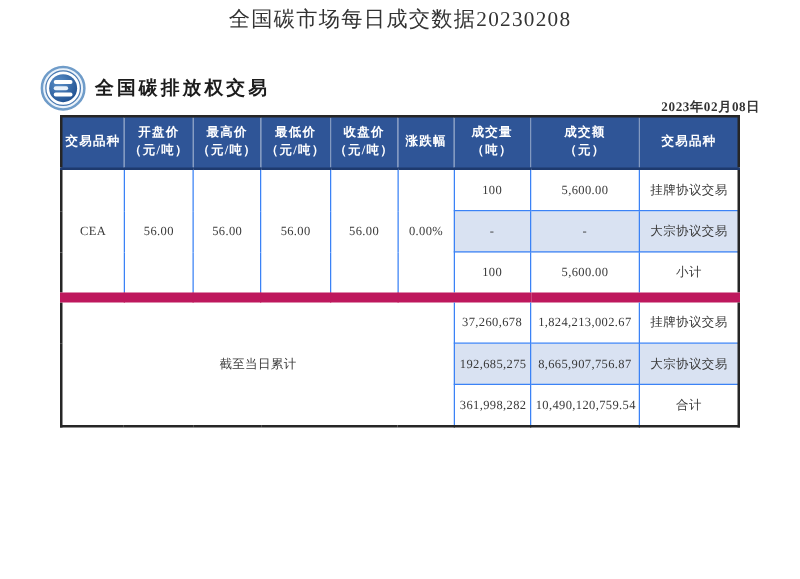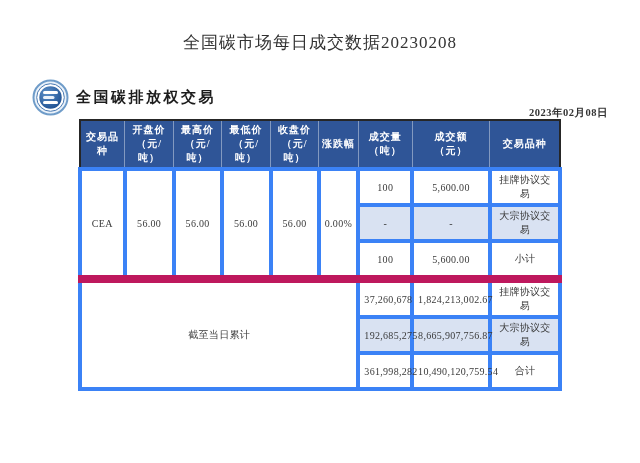--- a/index.html
+++ b/index.html
@@ -1,21 +1,21 @@
 <!DOCTYPE html>
 <html><head>
 <meta charset="utf-8">
 <style>
   html,body{margin:0;padding:0;background:#ffffff;}
   body{
     width:640px;height:463px;overflow:hidden;
     font-family:"Liberation Serif","DejaVu Serif",serif;
     color:#2b2b2b;position:relative;
   }
-  .page{padding-top:31px;}
+  .page{padding-top:4px;}
   .main-title{
     text-align:center;font-size:17px;font-weight:400;color:#333;
     letter-spacing:1px;margin:0;line-height:24px;
   }
   .publish-line{
     text-align:center;font-size:9.5px;color:#a3a3a3;
     margin-top:23px;letter-spacing:1px;
   }
   .brand-row{
     position:relative;margin:24px 32px 0 32px;height:37px;
@@ -29,31 +29,31 @@
   .report-date{
     position:absolute;right:0;bottom:-4px;font-size:10.5px;color:#333;
     letter-spacing:0.5px;
     font-weight:bold;
   }
   .table-title{
     text-align:center;font-size:14px;font-weight:bold;color:#222;
     letter-spacing:2.5px;margin:5px 0 0 0;line-height:19px;
   }
   table.trade{
-    width:484px;margin:3px auto 0 auto;border-collapse:collapse;
+    width:544px;margin:3px auto 0 auto;border-collapse:collapse;
     table-layout:fixed;border:2px solid #262626;font-size:10px;
   }
   table.trade th{
     background:#2f5597;color:#ffffff;font-weight:bold;
     height:36px;padding:2px 1px;white-space:pre-line;line-height:1.4;
     letter-spacing:1px;border:1px solid rgba(255,255,255,0.4);
     border-bottom:2px solid #1e3a6e;text-align:center;
   }
   table.trade td{
-    border:4px solid #3b82f6;height:28px;padding:2px 4px;
+    border:1px solid #3b82f6;height:28px;padding:2px 4px;
     text-align:center;color:#3a3a3a;letter-spacing:0.3px;
   }
   td.num{text-align:right;}
   td.method{color:#8f8f8f;letter-spacing:2px;}
   td.hl{background:#d9e2f2;}
   td.cum-label{color:#696969;letter-spacing:4px;}
   td.bL{border-left:2px solid #262626;}
   tr.sec td{border-top:8px solid #be185d;}
   .para{
     margin:14px 17px 0 17px;font-size:11.5px;line-height:13.6px;

